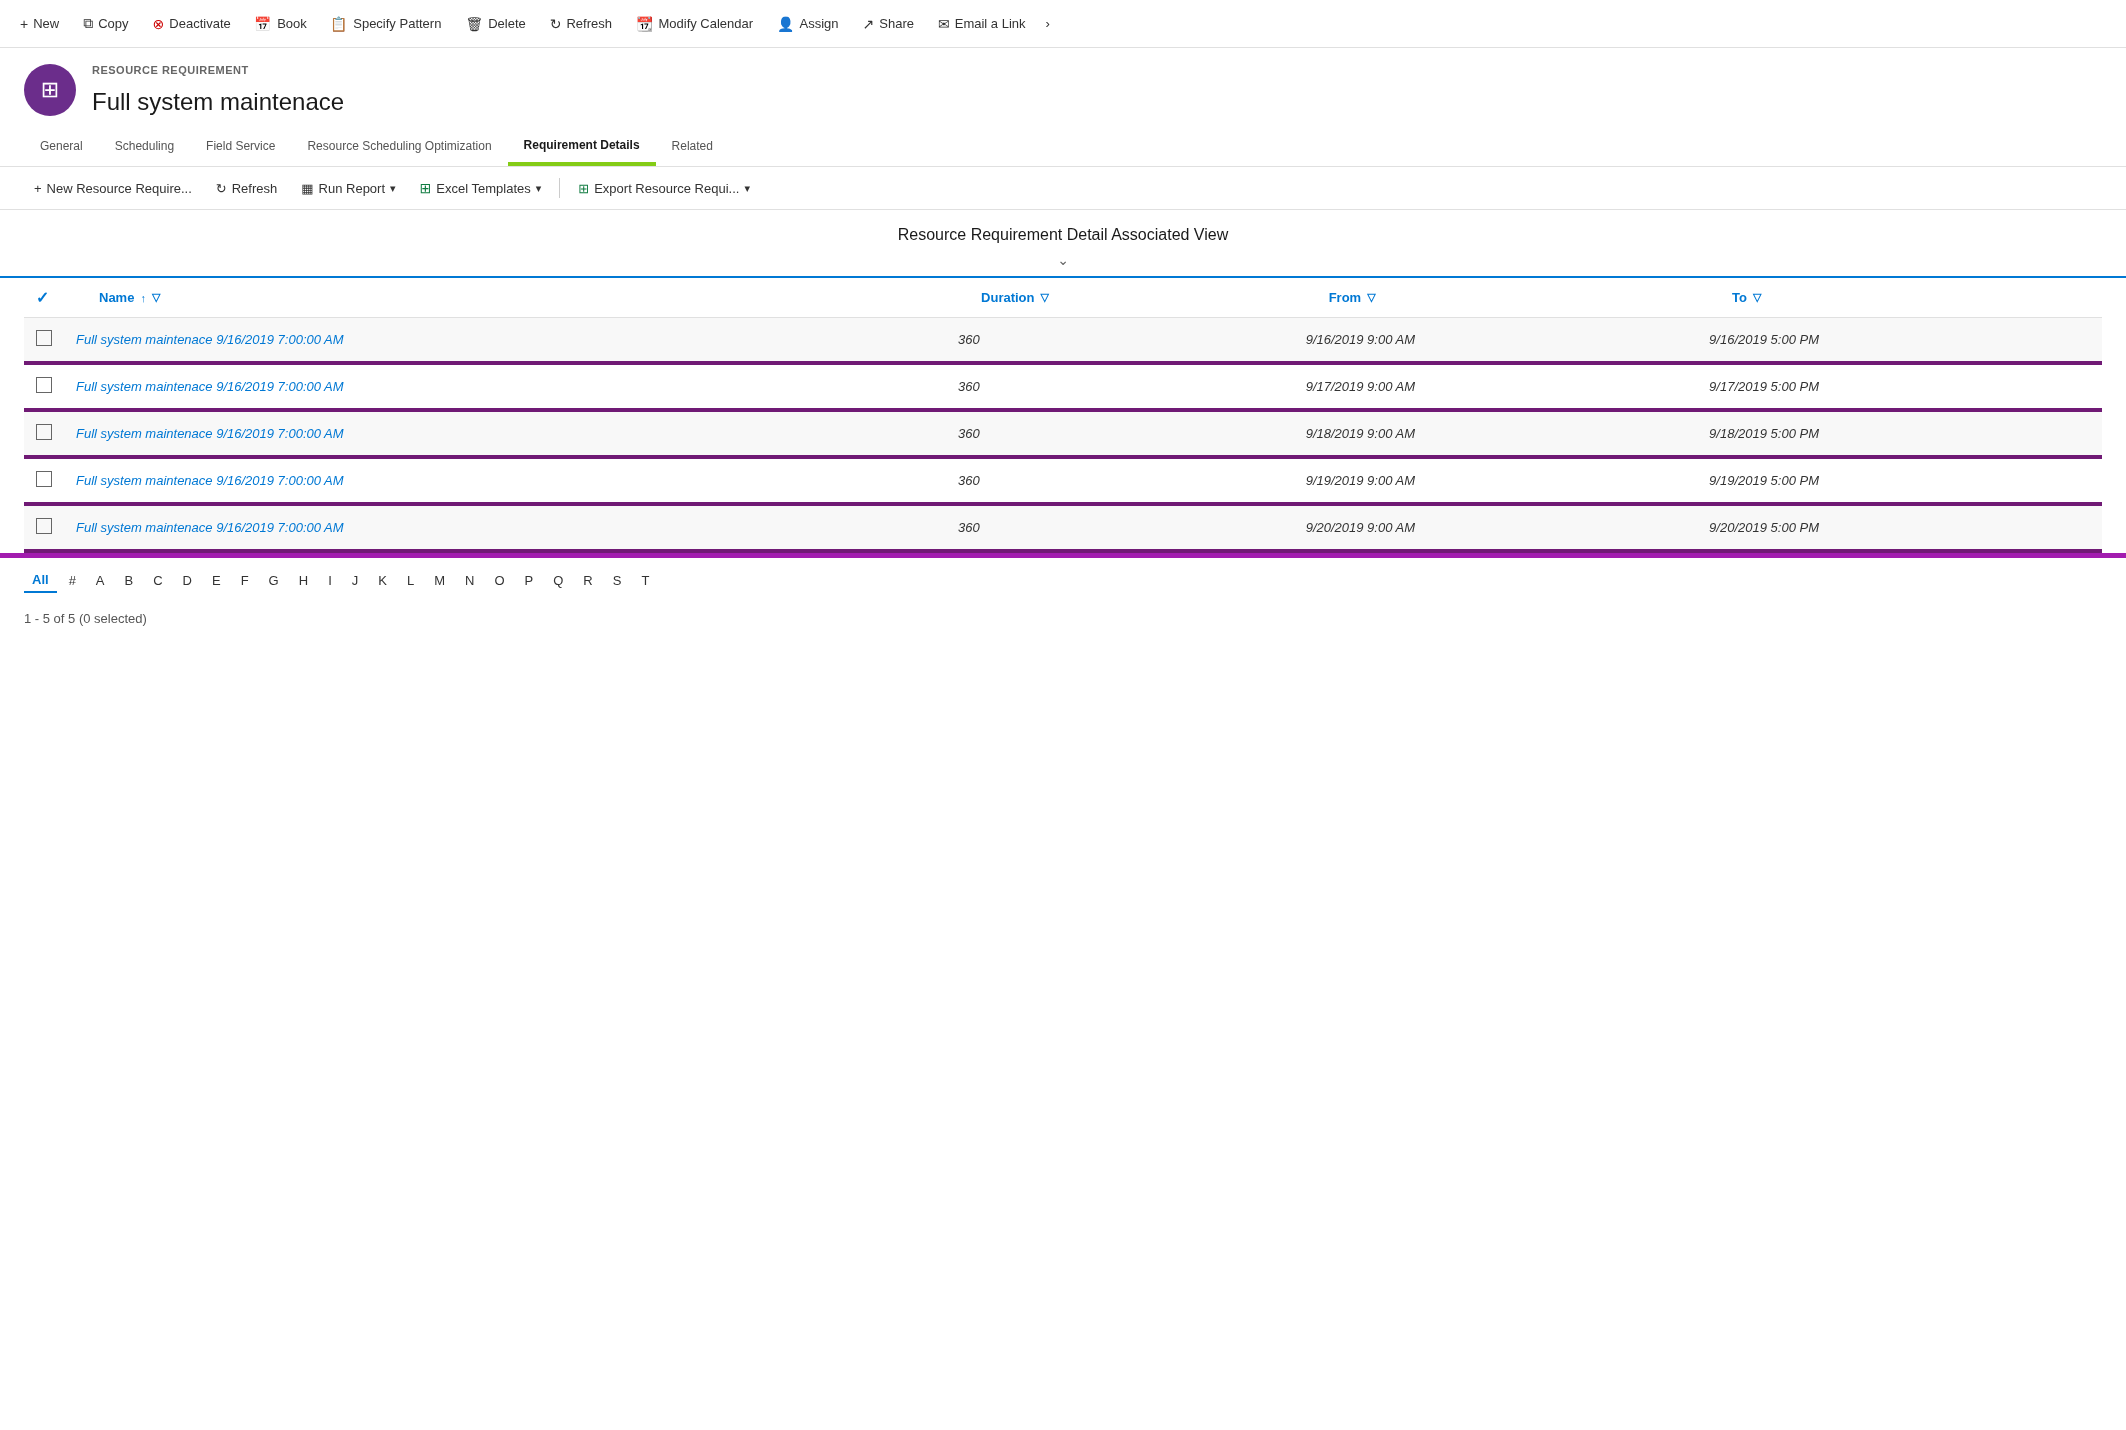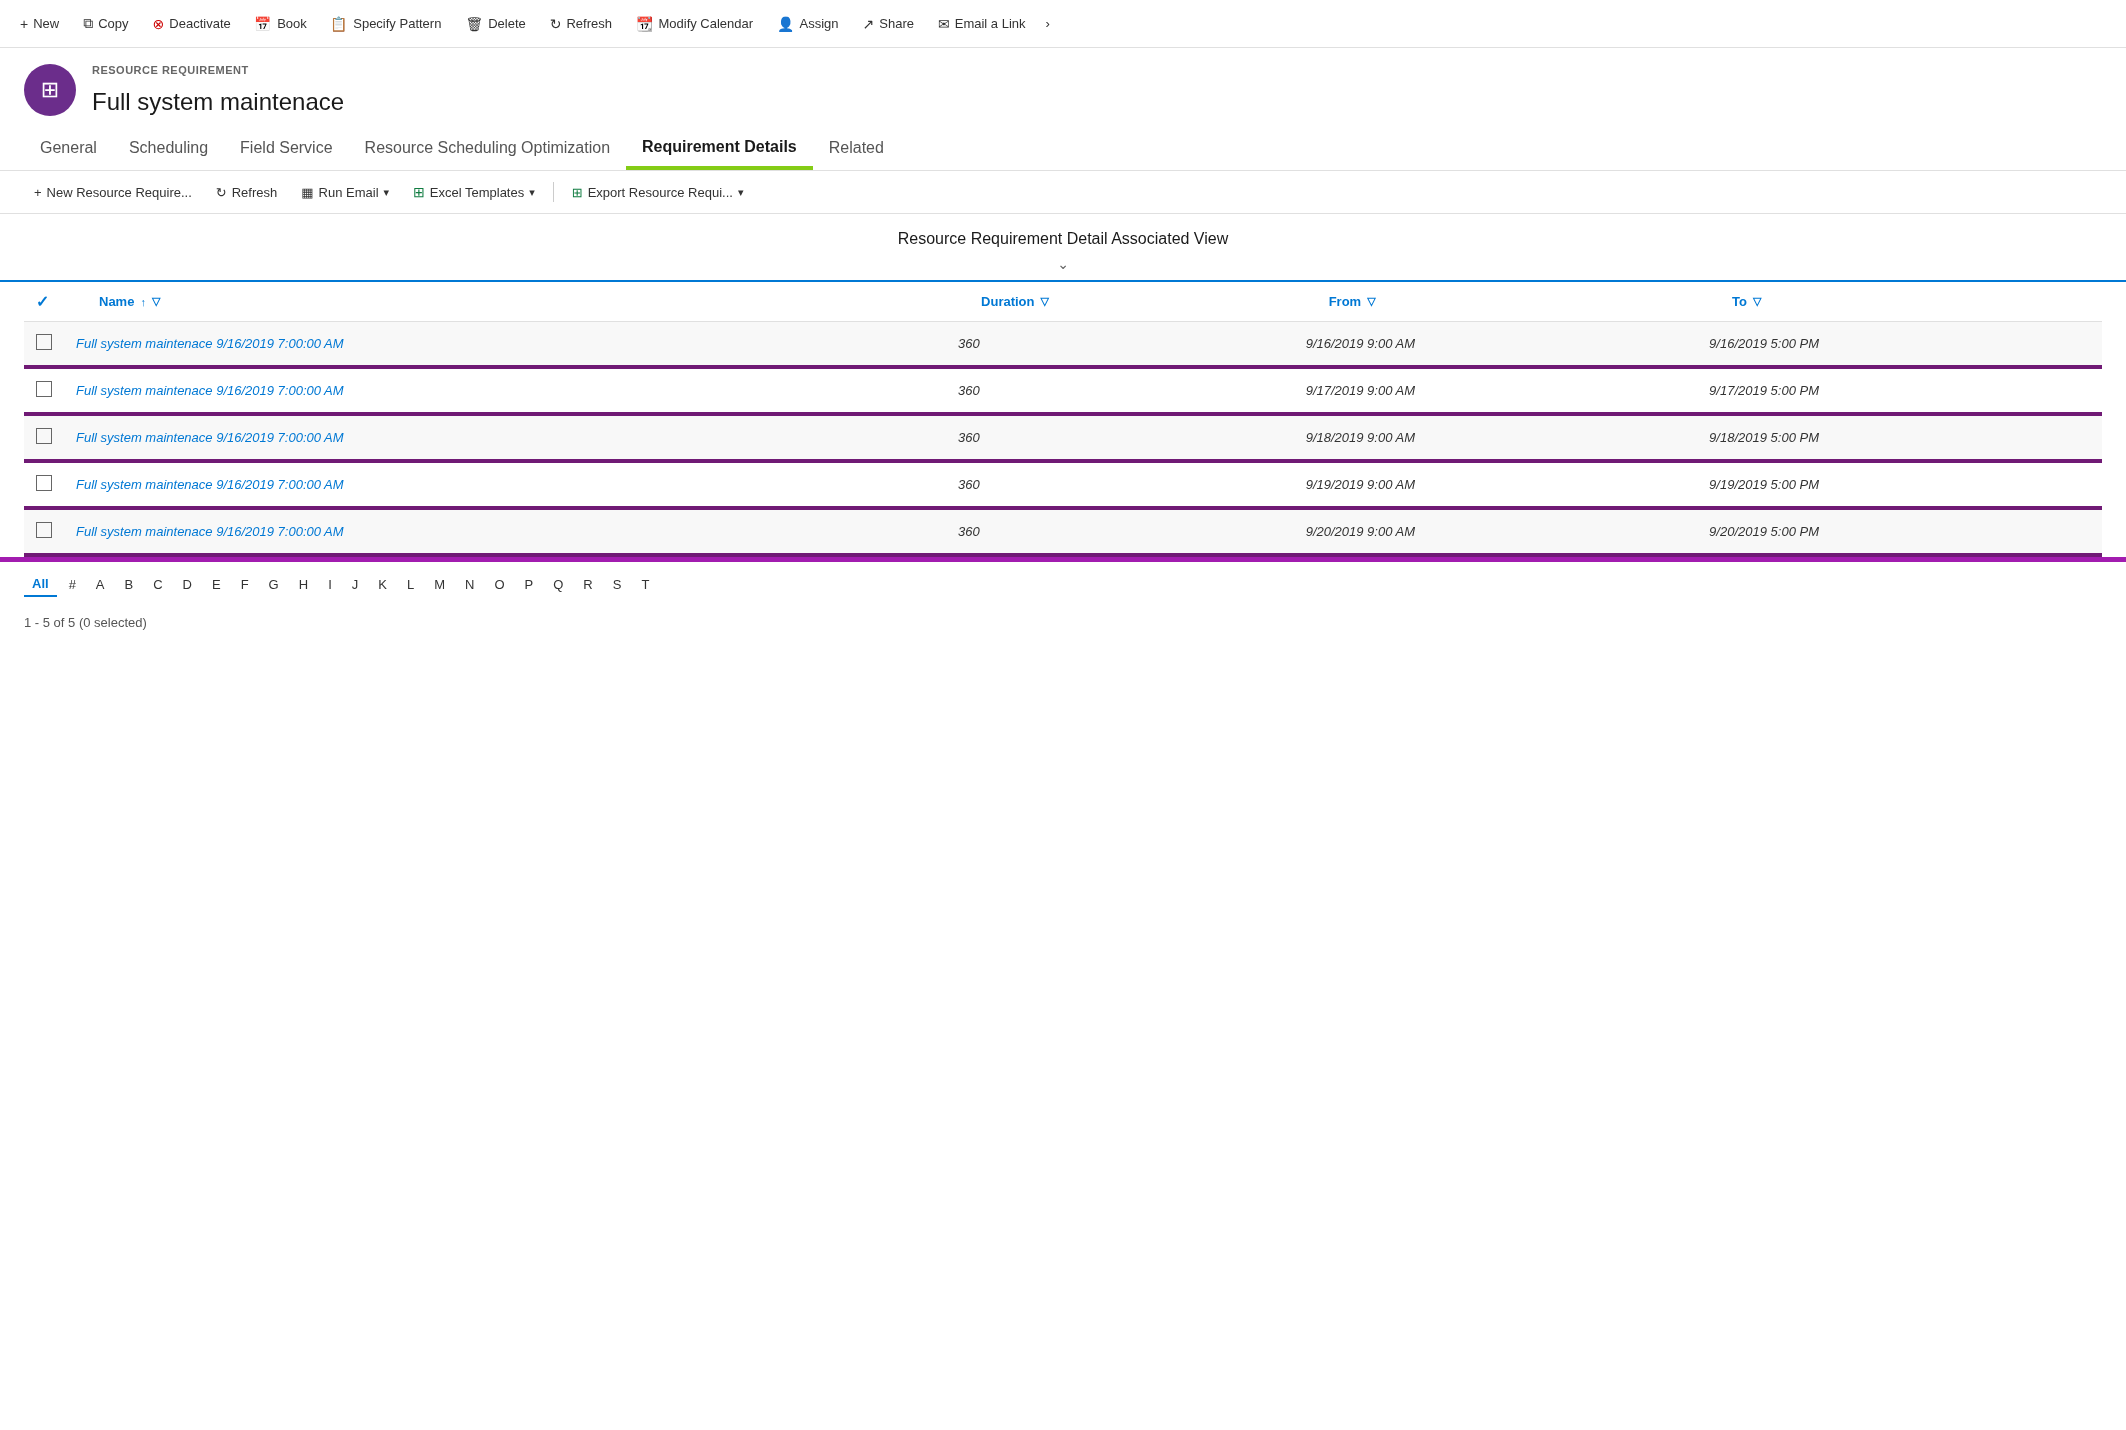--- a/index.html
+++ b/index.html
@@ -64,21 +64,21 @@
     .tabs-bar {
       display: flex;
       align-items: center;
       padding: 0 24px;
       border-bottom: 1px solid #e0e0e0;
       gap: 0;
     }
     .tab {
       padding: 10px 16px;
       cursor: pointer;
-      font-size: 16px;
+      font-size: 12px;
       color: #555;
       border-bottom: 2px solid transparent;
       white-space: nowrap;
       text-align: right;
     }
     .tab.active {
       color: #1a1a1a;
       border-bottom: 4px solid #84cc16;
       font-weight: 600;
     }
@@ -287,21 +287,21 @@
   <button class="sub-btn">
     <span class="icon">+</span>
     <span>New Resource Require...</span>
   </button>
   <button class="sub-btn">
     <span class="icon">↻</span>
     <span>Refresh</span>
   </button>
   <button class="sub-btn">
     <span class="icon">▦</span>
-    <span>Run Email</span>
+    <span>Run Report</span>
     <span style="font-size:11px;">▾</span>
   </button>
   <button class="sub-btn">
     <span class="icon" style="color:#107c41; font-size:14px;">⊞</span>
     <span>Excel Templates</span>
     <span style="font-size:11px;">▾</span>
   </button>
   <div class="sub-sep"></div>
   <button class="sub-btn">
     <span class="icon" style="color:#107c41;">⊞</span>

